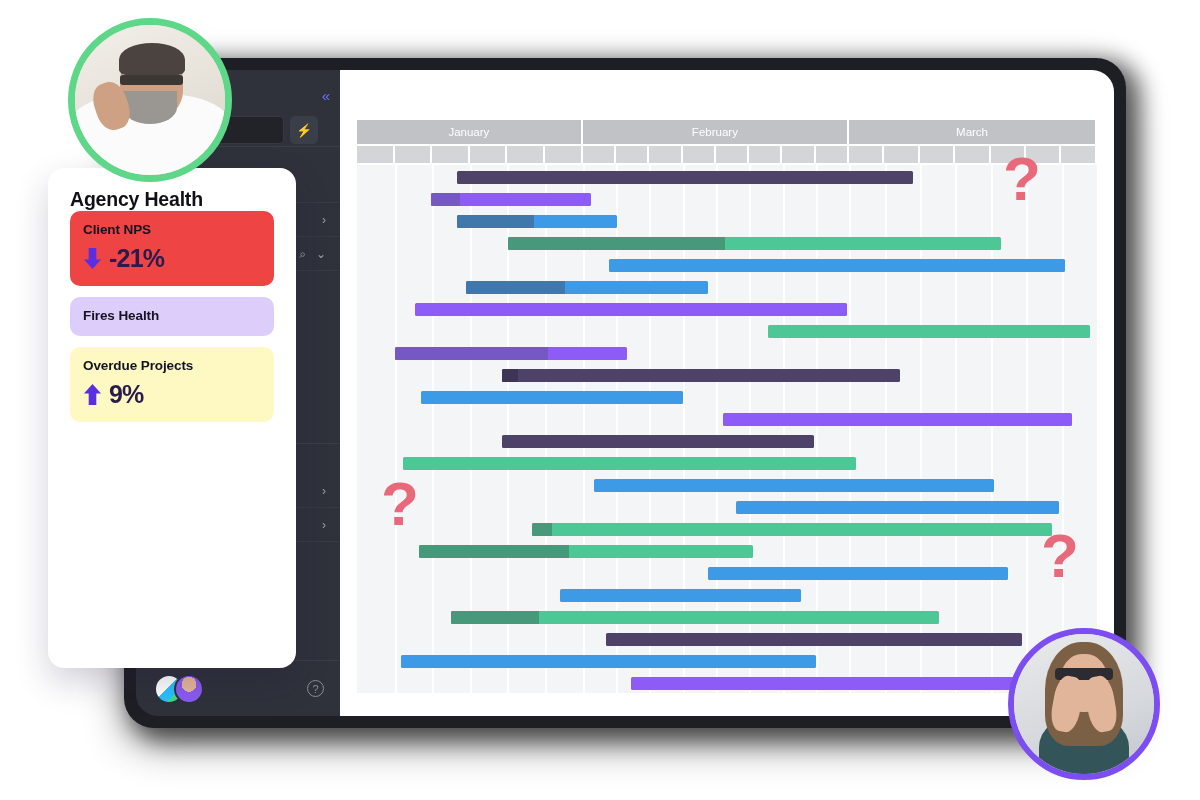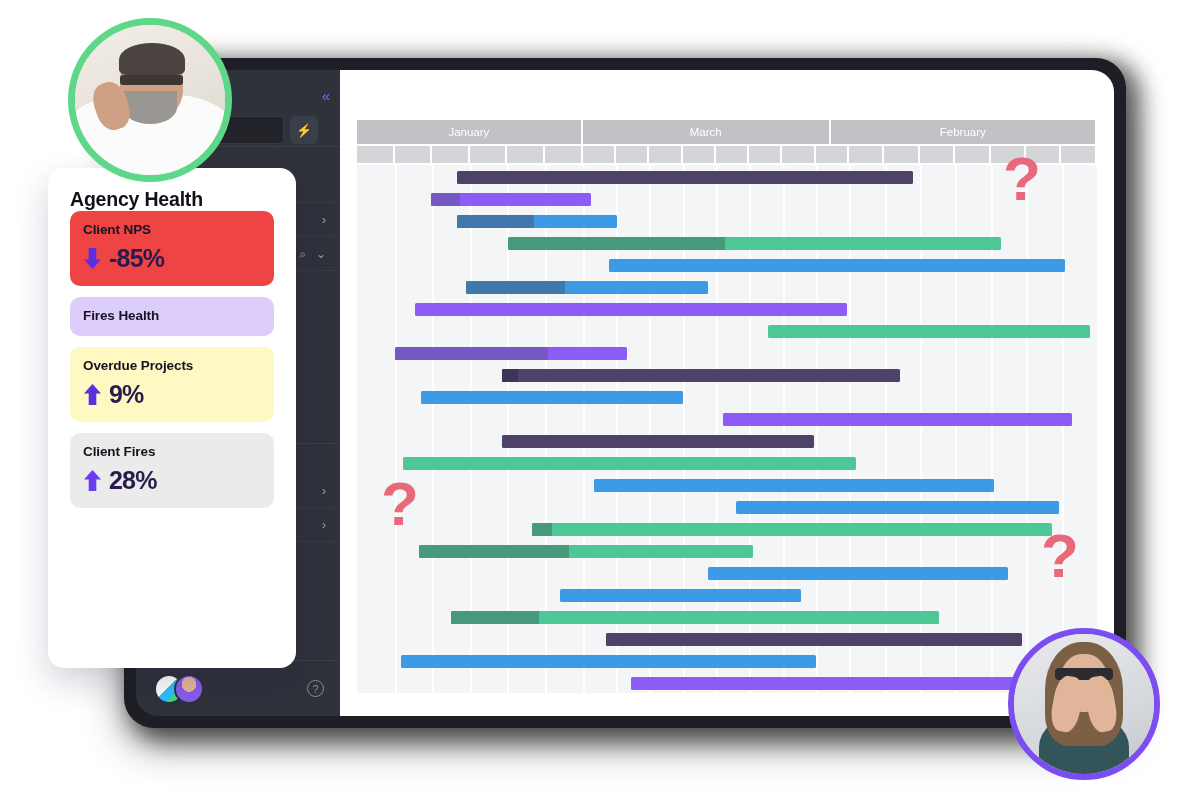--- a/index.html
+++ b/index.html
@@ -219,22 +219,22 @@
           <div class="sb-av a2"></div>
         </div>
         <div class="sb-help">?</div>
       </div>
     </div>
 
     <div class="panel">
       <div class="gantt">
         <div class="g-months" id="g-months">
             <div class="g-month" style="width: 30.5%;">January</div>
+            <div class="g-month" style="width: 36%;">February</div>
             <div class="g-month" style="width: 33.5%;">March</div>
-            <div class="g-month" style="width: 36%;">February</div>
           </div>
         <div class="g-weeks" id="g-weeks">
             <div class="g-week" style="width: 5.08333%;"></div>
             <div class="g-week" style="width: 5.08333%;"></div>
             <div class="g-week" style="width: 5.08333%;"></div>
             <div class="g-week" style="width: 5.08333%;"></div>
             <div class="g-week" style="width: 5.08333%;"></div>
             <div class="g-week" style="width: 5.08333%;"></div>
             <div class="g-week" style="width: 4.5%;"></div>
             <div class="g-week" style="width: 4.5%;"></div>
@@ -322,42 +322,33 @@
 
   <div class="metrics">
     <h2>Agency Health</h2>
     <div id="mcards">
         <div class="mcard" style="background: #ef4444;">
           <div class="lbl">Client NPS</div>
           <div class="valrow">
             <svg class="arrow" viewBox="0 0 20 24">
               <path d="M10 23 L19 13 H14 V1 H6 V13 H1 Z" fill="#5b2fe0"></path>
             </svg>
-            <div class="val">-85%</div>
+            <div class="val">-21%</div>
           </div>
         </div>
         <div class="mcard" style="background: rgb(221, 205, 251);">
           <div class="lbl">Fires Health</div>
         </div>
         <div class="mcard" style="background: #fef9c3;">
           <div class="lbl">Overdue Projects</div>
           <div class="valrow">
             <svg class="arrow" viewBox="0 0 20 24">
               <path d="M10 1 L19 11 H14 V23 H6 V11 H1 Z" fill="#5b2fe0"></path>
             </svg>
             <div class="val">9%</div>
-          </div>
-        </div>
-        <div class="mcard" style="background: rgb(235, 235, 235);">
-          <div class="lbl">Client Fires</div>
-          <div class="valrow">
-            <svg class="arrow" viewBox="0 0 20 24">
-              <path d="M10 1 L19 11 H14 V23 H6 V11 H1 Z" fill="#6b3bf0"></path>
-            </svg>
-            <div class="val">28%</div>
           </div>
         </div>
       </div>
   </div>
 
   <div id="qmarks">
       <div class="qmark" style="left: 1003px; top: 148px; font-size: 62px;">?</div>
       <div class="qmark" style="left: 381px; top: 473px; font-size: 62px;">?</div>
       <div class="qmark" style="left: 1041px; top: 525px; font-size: 62px;">?</div>
     </div>

